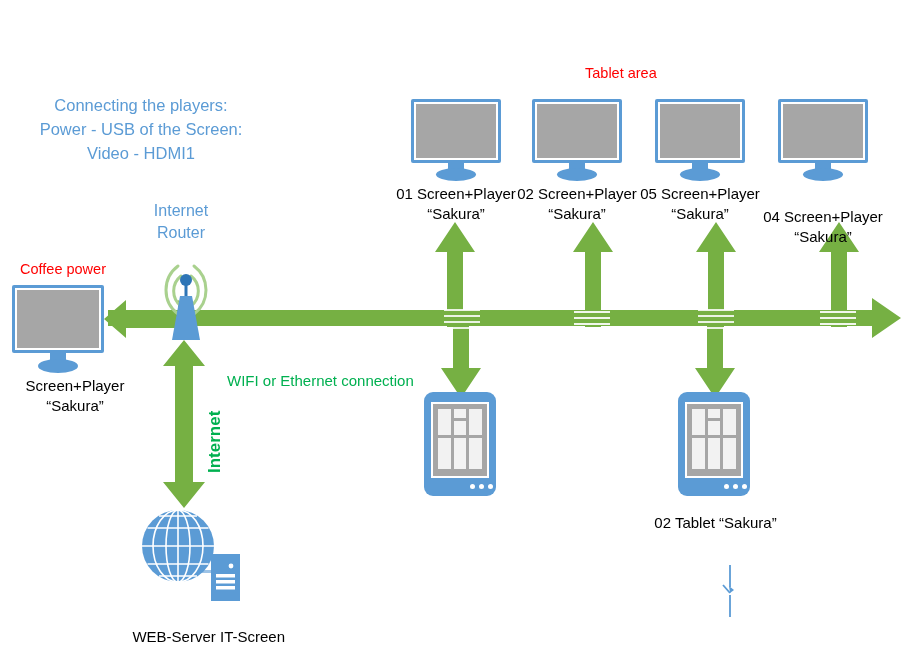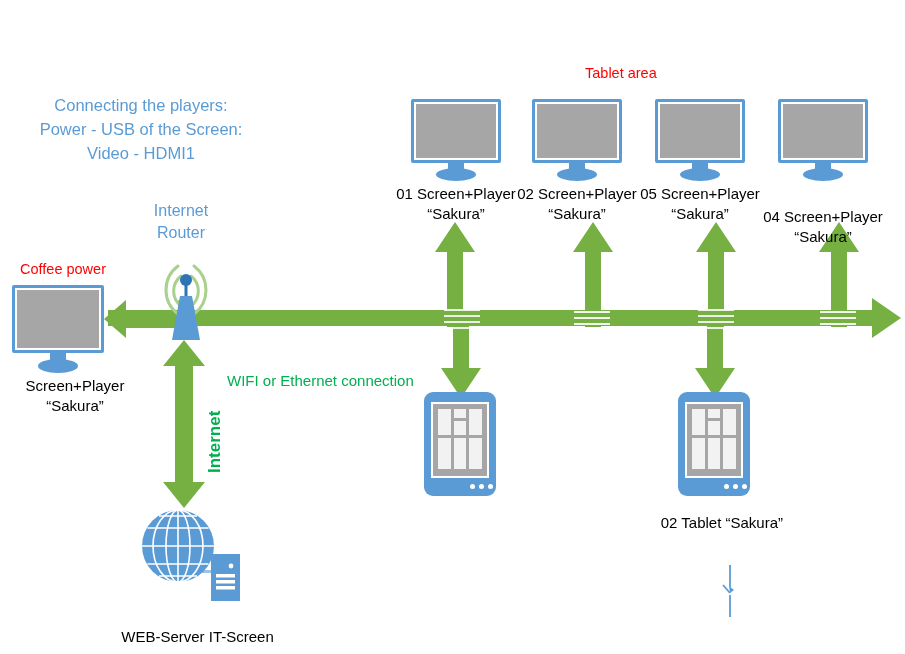--- a/index.html
+++ b/index.html
@@ -285,21 +285,21 @@
       <div class="pane" style="left:21px; top:17px; width:12px; height:14px;"></div>
       <div class="pane" style="left:36px; top:5px;  width:13px; height:26px;"></div>
       <div class="pane" style="left:5px;  top:34px; width:13px; height:31px;"></div>
       <div class="pane" style="left:21px; top:34px; width:12px; height:31px;"></div>
       <div class="pane" style="left:36px; top:34px; width:13px; height:31px;"></div>
     </div>
     <div class="dot" style="left:46px; top:92px;"></div>
     <div class="dot" style="left:55px; top:92px;"></div>
     <div class="dot" style="left:64px; top:92px;"></div>
   </div>
-  <div class="abs lbl" style="left:648px; top:513px; width:135px; text-align:right;">02 Tablet “Sakura”</div>
+  <div class="abs lbl" style="left:648px; top:513px; width:135px; text-align:center;">02 Tablet “Sakura”</div>
 
   <svg class="arrow-svg" style="left:138px; top:508px; width:120px; height:104px;" viewBox="0 0 120 104">
 
     <rect x="44" y="62" width="44" height="3" fill="#9dc3e6"></rect>
 
     <circle cx="40" cy="38" r="36" fill="#5b9bd5"></circle>
 
     <ellipse cx="40" cy="38" rx="12" ry="36" fill="none" stroke="#ffffff" stroke-width="1.6"></ellipse>
     <ellipse cx="40" cy="38" rx="25" ry="36" fill="none" stroke="#ffffff" stroke-width="1.6"></ellipse>
     <line x1="40" y1="2" x2="40" y2="74" stroke="#ffffff" stroke-width="1.6"></line>
@@ -309,21 +309,21 @@
     <path d="M9.5,56 L70.5,56" stroke="#ffffff" stroke-width="1.6" fill="none"></path>
     <path d="M21,8 L59,8" stroke="#ffffff" stroke-width="1.6" fill="none"></path>
     <path d="M21,68 L59,68" stroke="#ffffff" stroke-width="1.6" fill="none"></path>
 
     <rect x="73" y="46" width="29" height="47" fill="#5b9bd5"></rect>
     <circle cx="93" cy="58" r="2.4" fill="#ffffff"></circle>
     <rect x="78" y="66" width="19" height="3.5" fill="#ffffff"></rect>
     <rect x="78" y="72" width="19" height="3.5" fill="#ffffff"></rect>
     <rect x="78" y="78" width="19" height="3.5" fill="#ffffff"></rect>
   </svg>
-  <div class="abs lbl" style="left:110px; top:627px; width:175px;">WEB-Server IT-Screen</div>
+  <div class="abs lbl" style="left:110px; top:627px; width:175px;text-align:right;">WEB-Server IT-Screen</div>
 
   <svg class="arrow-svg" style="left:718px; top:565px; width:24px; height:52px;" viewBox="0 0 24 52">
     <line x1="12" y1="0" x2="12" y2="22" stroke="#5b9bd5" stroke-width="1.8"></line>
     <line x1="12" y1="30" x2="12" y2="52" stroke="#5b9bd5" stroke-width="1.8"></line>
     <path d="M12,28 L5,20" stroke="#5b9bd5" stroke-width="1.8" fill="none"></path>
     <path d="M12,28 L11,21 L16,25 Z" fill="#5b9bd5"></path>
   </svg>
 
 </div>
 

